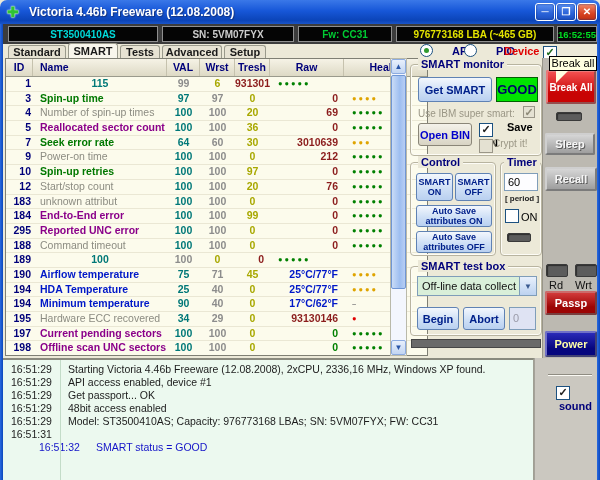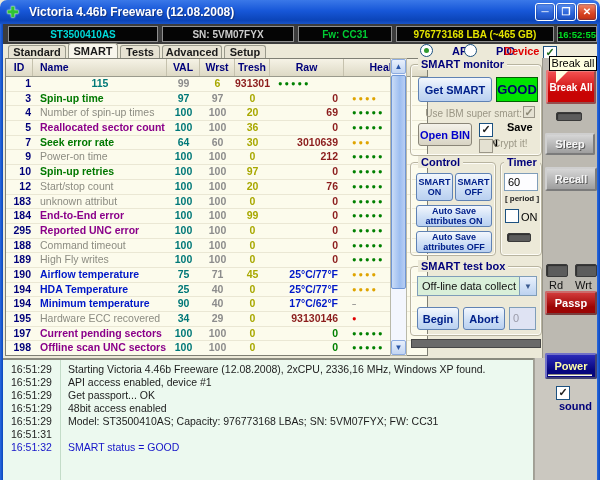--- a/index.html
+++ b/index.html
@@ -100,21 +100,21 @@
   .tooltip{background:#ffffe1;border:1px solid #000;font-size:11px;color:#000;line-height:13px;text-align:center;z-index:5;}
   .tooltip::after{content:"";position:absolute;left:6px;top:14px;border:6px solid transparent;border-top-color:#ffffe1;border-left-color:#ffffe1;}
   .minilbl{font-size:11px;color:#111;}
 
   
   .log{left:3px;top:358px;width:531px;height:122px;background:#ecf9ef;border-top:2px solid #8a8a7e;border-right:1px solid #a0a094;}
   .logcol{position:absolute;left:57px;top:0;width:1px;height:122px;background:#c3dcc8;}
   .logline{display:flex;height:13px;font-size:10.5px;line-height:13px;color:#1c1c1c;}
   .logline .ltime{width:57px;padding-left:8px;box-sizing:border-box;}
   .logline .lmsg{padding-left:8px;white-space:nowrap;}
-  .logline.hl{color:#1414c8;}
+  .logline.hl{color:#1414c8;padding-left:28px;}
 </style>
 </head>
 <body>
 
 <div class="win">
 
   <div class="abs titlebar">
     <span class="app-icon">✚</span>
     <span class="title-text">Victoria 4.46b Freeware (12.08.2008)</span>
   </div>
@@ -262,21 +262,20 @@
           <div class="td id">188</div>
           <div class="td name nc-gray">Command timeout</div>
           <div class="td val">100</div>
           <div class="td wrst">100</div>
           <div class="td tresh">0</div>
           <div class="td raw rc-red">0</div>
           <div class="td health hc-green">●●●●●</div>
         </div>
         <div class="trow">
           <div class="td id">189</div>
-          <div class="td name nc-gray">High Fly writes</div>
           <div class="td val">100</div>
           <div class="td wrst">100</div>
           <div class="td tresh">0</div>
           <div class="td raw rc-red">0</div>
           <div class="td health hc-green">●●●●●</div>
         </div>
         <div class="trow">
           <div class="td id">190</div>
           <div class="td name nc-blue">Airflow temperature</div>
           <div class="td val">75</div>
@@ -338,21 +337,21 @@
     <div class="abs sthumb"></div>
     <div class="abs sbtn" style="top:281px;">▼</div>
   </div>
 
   <div class="abs group" style="left:410px;top:64px;width:132px;height:92px;">
     <span class="glabel">SMART monitor</span>
     <div class="abs btn-blue" style="left:7px;top:12px;width:74px;height:25px;font-size:11px;">
         <span>Get SMART</span>
       </div>
     <div class="abs good" style="left:85px;top:12px;width:42px;height:25px;">GOOD</div>
-    <div class="abs smalltext" style="left:7px;top:43px;width:104px;text-align:right;">Use IBM super smart:</div>
+    <div class="abs smalltext" style="left:7px;top:43px;width:104px;">Use IBM super smart:</div>
     <div class="abs cbx gray" style="left:112px;top:41px;">✓</div>
     <div class="abs btn-gray" style="left:7px;top:58px;width:54px;height:23px;color:#0000cc;font-weight:bold;font-size:11px;">
         <span>Open BIN</span>
       </div>
     <div class="abs" style="left:68px;top:56px;">
       <span class="cbx dark">✓</span><b style="font-size:11px;padding-left:14px;">Save BIN</b>
     </div>
     <div class="abs" style="left:68px;top:72px;">
       <span class="cbx gray empty">✓</span><span class="smalltext">Crypt it!</span>
     </div>
@@ -414,21 +413,21 @@
   <div class="abs btn-steel" style="left:545px;top:167px;width:52px;height:24px;">
       <span>Recall</span>
     </div>
   <div class="abs indicator" style="left:546px;top:264px;width:22px;height:13px;"></div>
   <div class="abs indicator" style="left:575px;top:264px;width:22px;height:13px;"></div>
   <div class="abs minilbl" style="left:549px;top:279px;">Rd</div>
   <div class="abs minilbl" style="left:575px;top:279px;text-align:center;">Wrt</div>
   <div class="abs btn-darkred" style="left:545px;top:291px;width:52px;height:24px;">
       <span>Passp</span>
     </div>
-  <div class="abs btn-navy" style="left:545px;top:331px;width:52px;height:26px;margin-top:22px;">
+  <div class="abs btn-navy" style="left:545px;top:331px;width:52px;height:26px;">
       <span>Power</span>
     </div>
   <div class="abs" style="left:548px;top:374px;width:44px;height:0;border-top:1px solid #8f8c82;border-bottom:1px solid #fbfaf4;"></div>
   <div class="abs" style="left:556px;top:384px;">
     <span class="cbx dark">✓</span>
     <b style="color:#00007a;font-size:11px;margin-left:3px;">sound</b>
   </div>
 
   <div class="abs log">
     <div class="logcol"></div>

